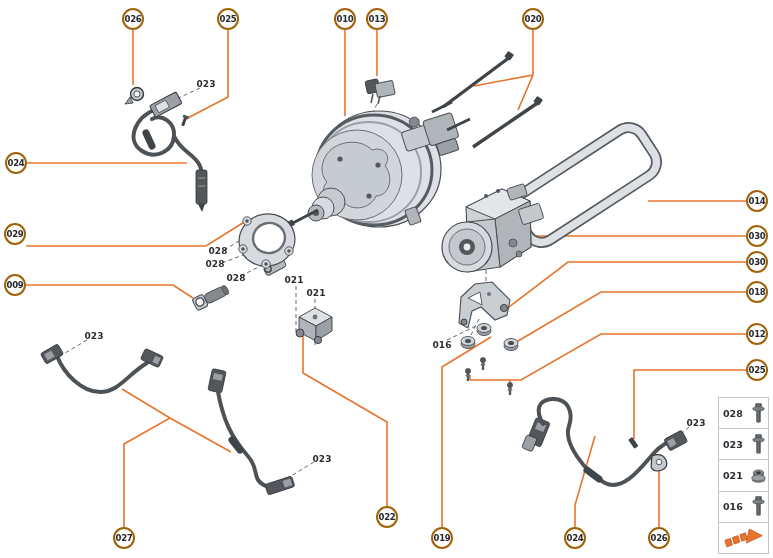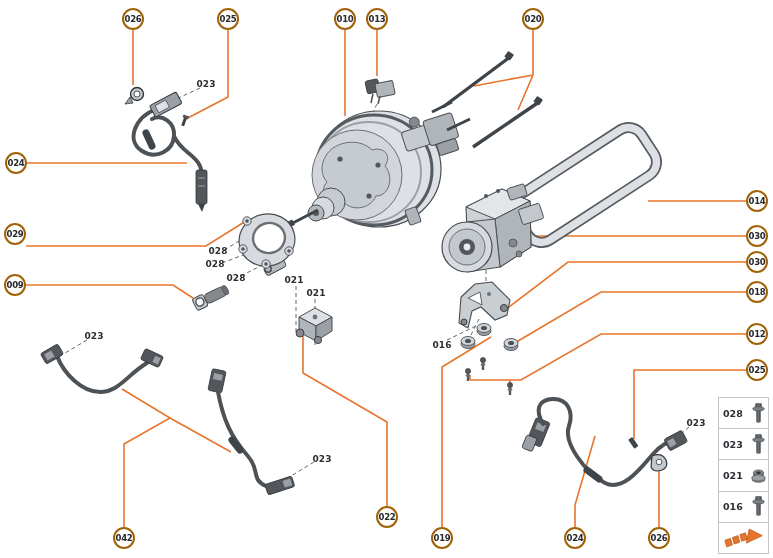--- a/index.html
+++ b/index.html
@@ -281,21 +281,21 @@
 <div class="callout" style="left:4px;top:223px">029</div>
 <div class="callout" style="left:4px;top:274px">009</div>
 
 <div class="callout" style="left:746px;top:190px">014</div>
 <div class="callout" style="left:746px;top:225px">030</div>
 <div class="callout" style="left:746px;top:251px">030</div>
 <div class="callout" style="left:746px;top:281px">018</div>
 <div class="callout" style="left:746px;top:323px">012</div>
 <div class="callout" style="left:746px;top:359px">025</div>
 
-<div class="callout" style="left:113px;top:527px">042</div>
+<div class="callout" style="left:113px;top:527px">027</div>
 <div class="callout" style="left:376px;top:506px">022</div>
 <div class="callout" style="left:431px;top:527px">019</div>
 <div class="callout" style="left:564px;top:527px">024</div>
 <div class="callout" style="left:648px;top:527px">026</div>
 
 <div class="plabel" style="left:206px;top:84px">023</div>
 <div class="plabel" style="left:218px;top:251px">028</div>
 <div class="plabel" style="left:215px;top:264px">028</div>
 <div class="plabel" style="left:236px;top:278px">028</div>
 <div class="plabel" style="left:294px;top:280px">021</div>

